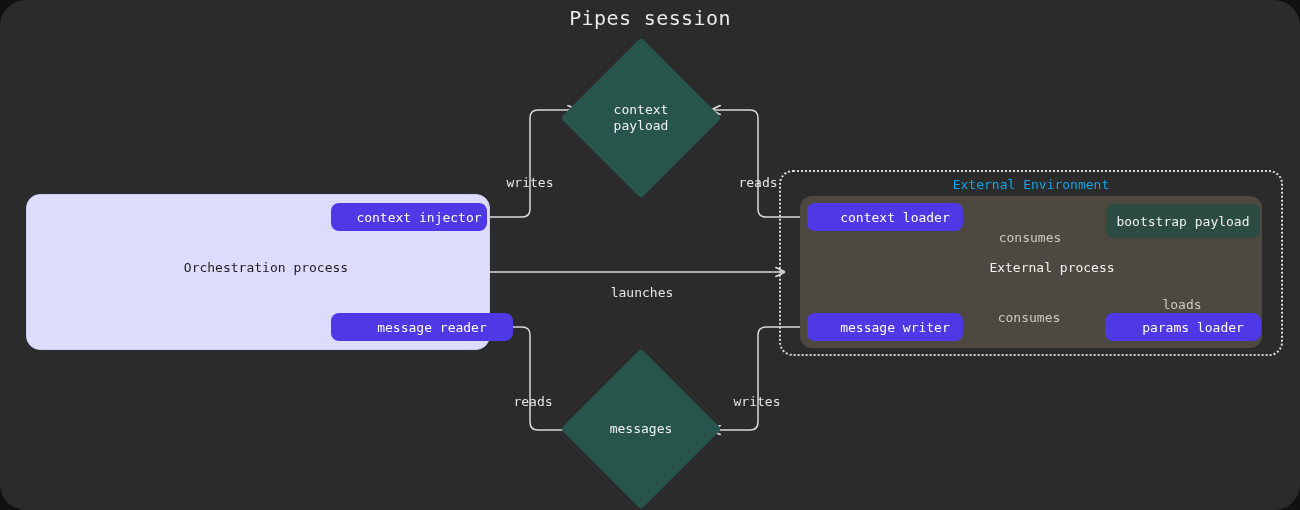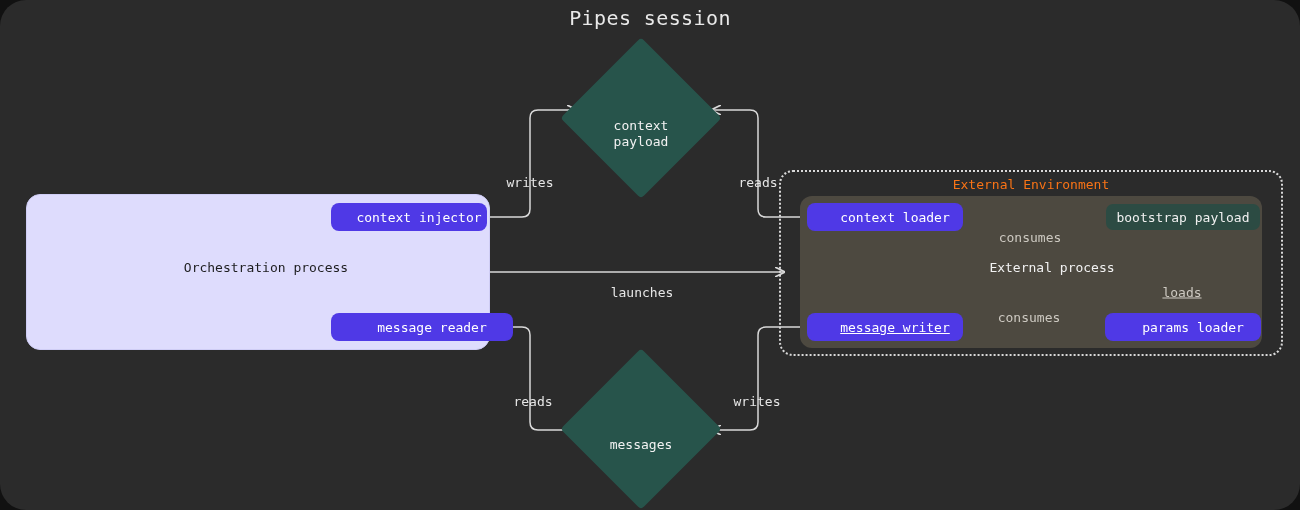--- a/index.html
+++ b/index.html
@@ -68,34 +68,34 @@
     display: flex;
     align-items: center;
     justify-content: center;
     height: 26px;
     box-shadow: 0 0 0 1px #4f39e6;
     padding-left: 20px;
   }
   #context-injector { left: 332px; top: 204px; width: 154px; }
   #message-reader   { left: 332px; top: 314px; width: 180px; }
   #context-loader   { left: 808px; top: 204px; width: 154px; }
-  #message-writer   { left: 808px; top: 314px; width: 154px; text-decoration: underline; }
+  #message-writer   { left: 808px; top: 314px; width: 154px; }
   #params-loader    { left: 1106px; top: 314px; width: 154px; }
 
   
   .diamond {
     width: 114px; height: 114px;
     background: #27544b;
     transform: rotate(45deg);
     border-radius: 4px;
   }
   .diamond-wrap { position: absolute; width: 114px; height: 114px; }
   .diamond-text {
     position: absolute;
-    left: -30px; top: 16px;
+    left: -30px; top: 0;
     width: 174px; height: 114px;
     display: flex;
     align-items: center;
     justify-content: center;
     text-align: center;
     color: #f2f2f2;
     font-size: 13px;
     line-height: 1.25;
     white-space: pre-line;
   }
@@ -108,21 +108,21 @@
     width: 504px; height: 186px;
     border: 2px dotted #d9d9d9;
     border-radius: 14px;
     background: transparent;
   }
   #ext-env-label {
     position: absolute;
     left: 0; top: 5px;
     width: 100%;
     text-align: center;
-    color: #f97316;
+    color: #0ea5e9;
     font-size: 13px;
   }
   #ext-proc {
     left: 800px; top: 196px;
     width: 462px; height: 152px;
     background: #4d4940;
     border-radius: 12px;
   }
   #ext-proc-label {
     position: absolute;
@@ -130,21 +130,21 @@
     width: 100%;
     text-align: center;
     color: #f2f2f2;
     font-size: 13px;
     padding-left: 21px;
   }
 
   
   #bootstrap-payload {
     left: 1106px; top: 204px;
-    width: 154px; height: 26px;
+    width: 154px; height: 34px;
     background: #2c4b43;
     color: #f0f0f0;
     border-radius: 7px;
     font-size: 13px;
     display: flex;
     align-items: center;
     justify-content: center;
   }
 
   
@@ -223,15 +223,15 @@
     <div class="diamond-text">messages</div>
   </div>
 
   <div class="edge-label" style="left:530px; top:162px;">writes</div>
   <div class="edge-label" style="left:758px; top:162px;">reads</div>
   <div class="edge-label" style="left:642px; top:272px;">launches</div>
   <div class="edge-label" style="left:533px; top:381px;">reads</div>
   <div class="edge-label" style="left:757px; top:381px;">writes</div>
   <div class="edge-label on-gray" style="left:1030px; top:217px;">consumes</div>
   <div class="edge-label on-gray" style="left:1029px; top:297px;">consumes</div>
-  <div class="edge-label on-gray" style="left:1182px; top:272px;text-decoration:underline;">loads</div>
+  <div class="edge-label on-gray" style="left:1182px; top:284px;">loads</div>
 
 </div>
 
 </body></html>

